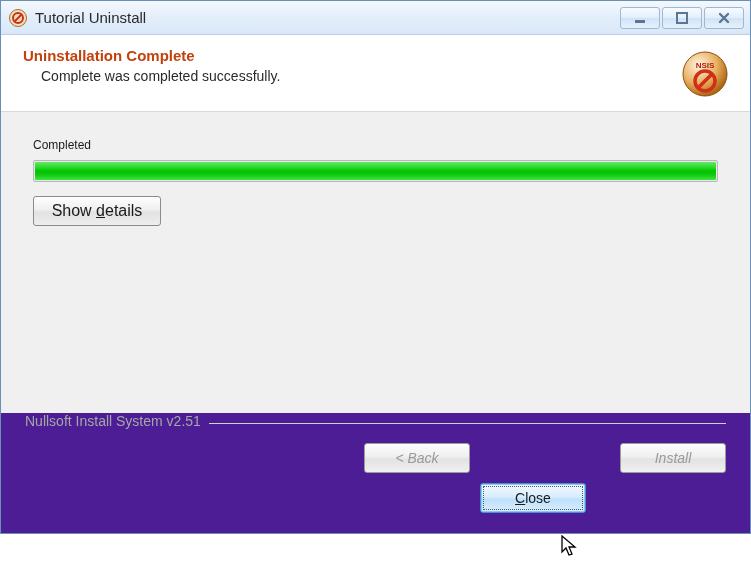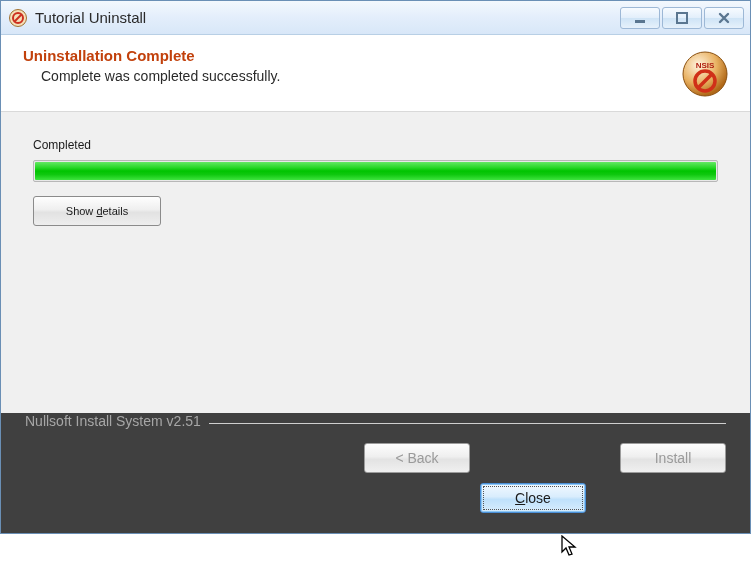--- a/index.html
+++ b/index.html
@@ -106,29 +106,29 @@
     background: linear-gradient(to bottom,
       #64e864 0%, #2ad82a 30%, #00c400 50%, #0fc80f 70%, #3ee43e 100%);
     border-radius: 1px;
   }
   .details-btn {
     width: 128px; height: 30px;
     border: 1px solid #8b8b8b;
     border-radius: 3px;
     background: linear-gradient(to bottom, #fefefe 0%, #efefef 45%, #e2e2e2 55%, #eeeeee 100%);
     font-family: inherit;
-    font-size: 11px;
+    font-size: 16px;
     color: #1a1a1a;
     cursor: pointer;
     text-align: center;
   }
   .details-btn .ul { text-decoration: underline; }
 
   .footer-area {
-    background: #404040;
+    background: #4c1d95;
     padding: 0 24px 20px 24px;
   }
   .branding-row {
     display: flex;
     align-items: center;
     margin-bottom: 14px;
   }
   .branding-text {
     font-size: 14px;
     color: #a6a6a6;
@@ -152,20 +152,21 @@
     border-radius: 3px;
     background: linear-gradient(to bottom, #fdfdfd 0%, #efefef 45%, #e3e3e3 55%, #f0f0f0 100%);
     font-family: inherit;
     font-size: 14px;
     color: #1a1a1a;
     cursor: pointer;
   }
   .nav-btn.disabled {
     color: #9a9a9a;
     cursor: default;
+    font-style: italic;
   }
   .nav-btn.primary {
     border: 1px solid #4a8fd6;
     box-shadow: inset 0 0 0 1px #8cc6f4;
     background: linear-gradient(to bottom, #f2f9ff 0%, #d9edfd 45%, #bfe1fb 55%, #d8edfc 100%);
     outline: 1px dotted #555;
     outline-offset: -4px;
     margin-top: 40px;
   }
   .nav-btn.primary span.ul { text-decoration: underline; }

